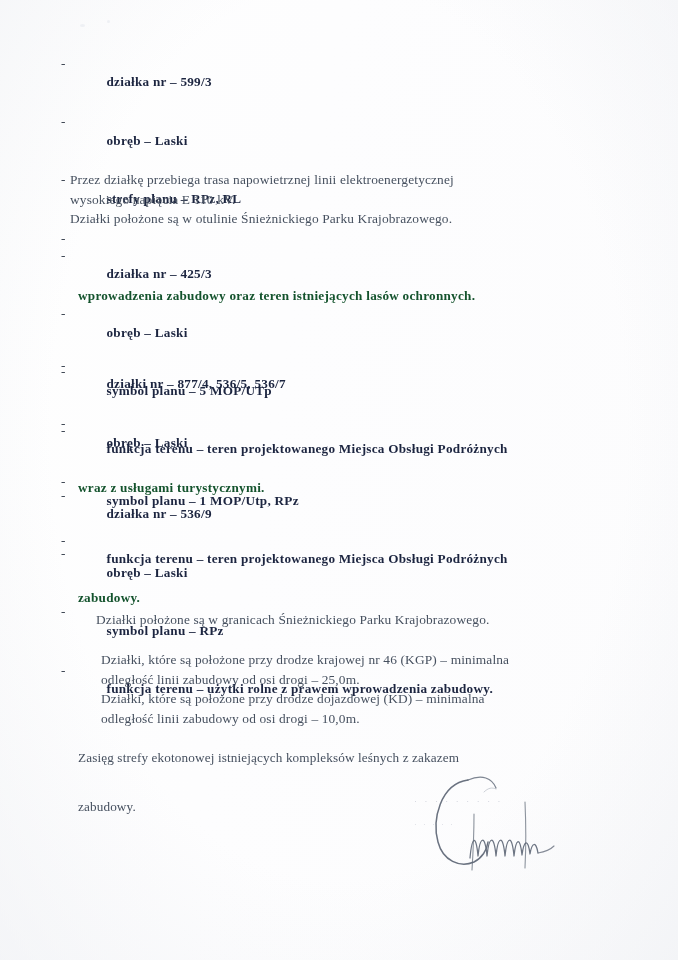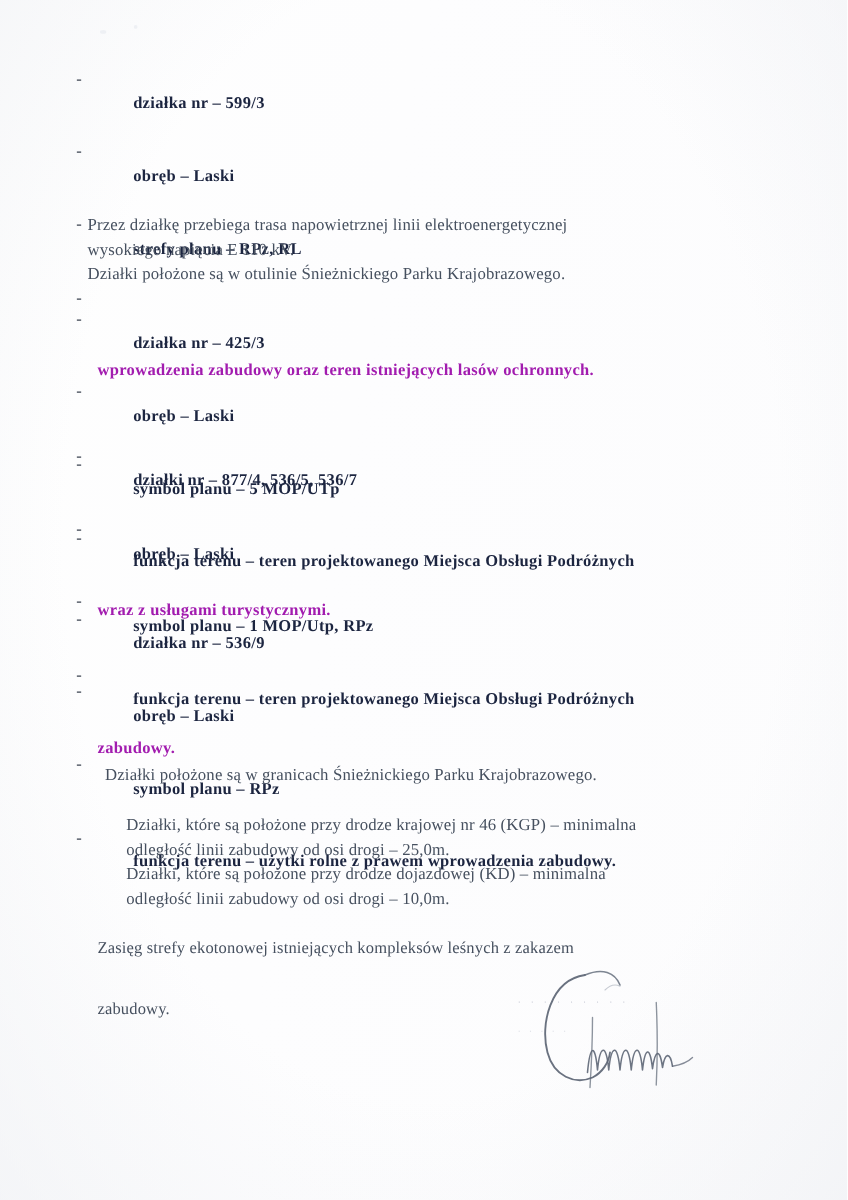--- a/index.html
+++ b/index.html
@@ -54,21 +54,21 @@
     left: 1px;
     top: 0;
     font-weight: normal;
     color: #39414f;
   }
   .cont {
     padding-left: 18px;
     font-size: 13.2px;
     line-height: 19.4px;
     font-weight: bold;
-    color: #a21caf;
+    color: #14532d;
     letter-spacing: 0.02em;
   }
   .cont.regular {
     font-weight: normal;
     color: #46505f;
     letter-spacing: 0.01em;
     margin-top: 30px;
   }
 
   
@@ -195,21 +195,21 @@
       <div class="bullet-line">
         <span class="dash">-</span><span>symbol planu – RPz</span>
       </div>
       <div class="bullet-line">
         <span class="dash">-</span><span>funkcja terenu – użytki rolne z prawem wprowadzenia zabudowy.</span>
       </div>
       <div class="cont regular">Zasięg strefy ekotonowej istniejących kompleksów leśnych z zakazem</div>
       <div class="cont regular">zabudowy.</div>
     </div>
 
-    <div class="para" style="left:84px;top:610px;width:530px;">Działki położone są w granicach Śnieżnickiego Parku Krajobrazowego.</div>
+    <div class="para" style="left:96px;top:610px;width:530px;">Działki położone są w granicach Śnieżnickiego Parku Krajobrazowego.</div>
 
     <div class="para" style="left:101px;top:650px;width:545px;">Działki, które są położone przy drodze krajowej nr 46 (KGP) – minimalna
 odległość linii zabudowy od osi drogi – 25,0m.
 Działki, które są położone przy drodze dojazdowej (KD) – minimalna
 odległość linii zabudowy od osi drogi – 10,0m.</div>
 
     <div id="signature-block">
       <div id="stamp-text">
         <span>· · · · · · · · ·</span>
         <span class="line2">· · · · ·</span>

